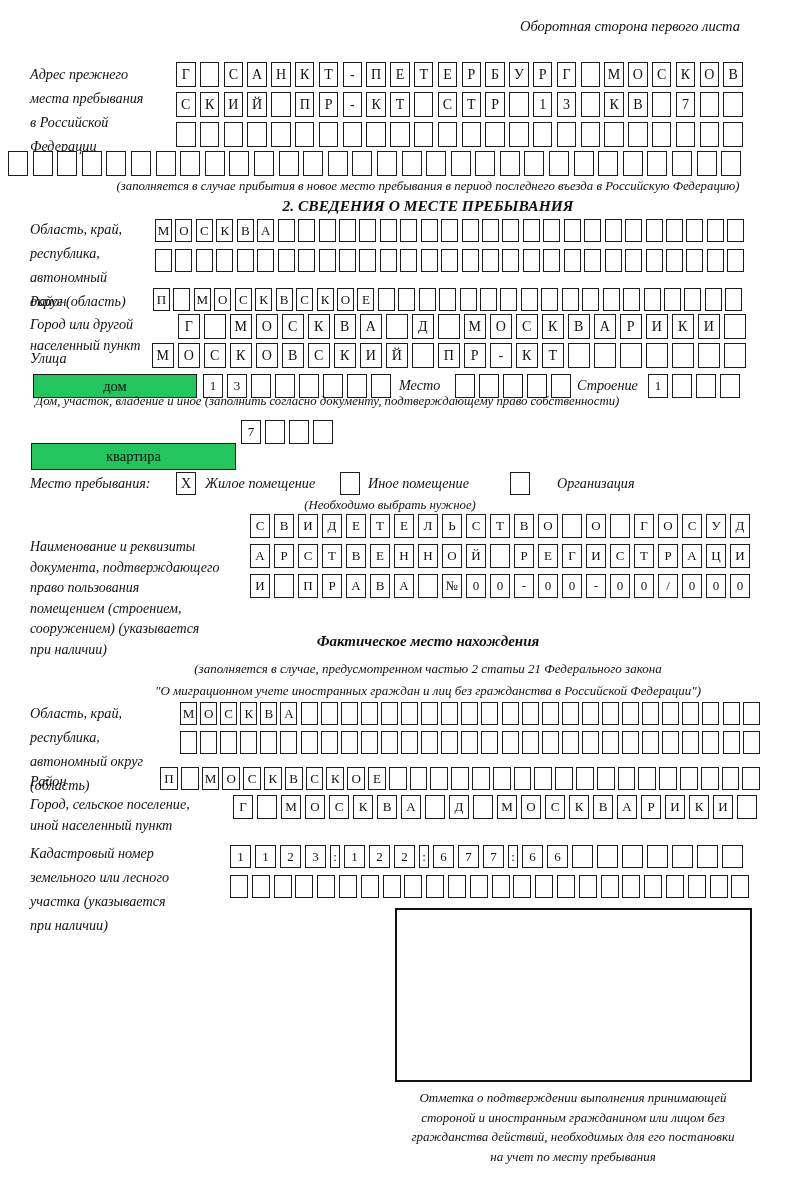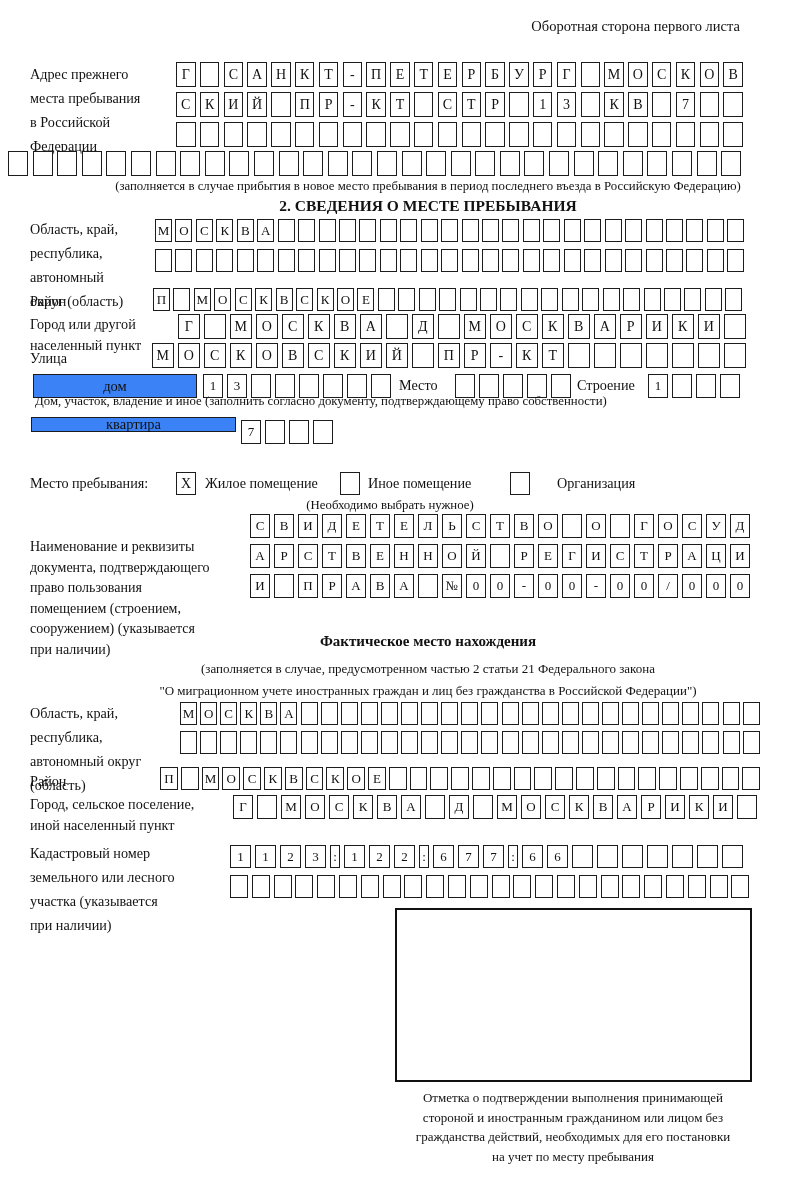--- a/index.html
+++ b/index.html
@@ -1,18 +1,18 @@
 <!DOCTYPE html>
 <html><head>
 <meta charset="utf-8">
 <style>
   html,body{margin:0;padding:0;background:#fff;}
   .page{position:relative;width:800px;height:1180px;background:#fff;
         font-family:"Liberation Serif","DejaVu Serif",serif;color:#111;overflow:hidden;}
-  .t{position:absolute;white-space:pre-line;}
+  .t{position:absolute;white-space:pre-line;font-style:italic;}
   .lbl{font-size:14.2px;line-height:24px;}
   .lbl6{font-size:14px;line-height:20.5px;}
   .lbl2{font-size:14.2px;line-height:21px;}
   .note{font-size:12.8px;}
   .center{left:0;width:768px;text-align:center;padding-left:44px;}
   .title{font-weight:bold;font-size:15.5px;}
   .header-note{top:18px;right:60px;font-size:14.5px;white-space:nowrap;}
   .r{position:absolute;display:flex;}
   .c{box-sizing:border-box;flex:none;border:1.6px solid #1c1c1c;display:flex;
      align-items:center;justify-content:center;font-size:13px;background:#fff;}
@@ -20,21 +20,21 @@
   .cells-b .c{width:20px;height:25px;margin-right:4.6px;}
   .cells-c .c{width:17px;height:23px;margin-right:3.45px;}
   .cells-d .c{width:21.5px;height:25px;margin-right:4.5px;font-size:14px;}
   .cells-e .c{width:20px;height:24px;margin-right:4px;}
   .cells-f .c{width:17px;height:23px;margin-right:3.1px;}
   .cells-g .c{width:17.8px;height:23px;margin-right:3px;}
   .cells-h .c{width:21px;height:23px;margin-right:4px;}
   .cells-h .c.narrow{width:10px;}
   .cells-i .c{width:18px;height:23px;margin-right:3.8px;}
   .field-box{position:absolute;box-sizing:border-box;border:1.8px solid #1c1c1c;
-     display:flex;align-items:center;justify-content:center;font-size:14.5px;background:#3b82f6;}
+     display:flex;align-items:center;justify-content:center;font-size:14.5px;background:#22c55e;}
   .chk{position:absolute;box-sizing:border-box;width:20px;height:23px;border:1.6px solid #1c1c1c;
      display:flex;align-items:center;justify-content:center;font-size:14px;background:#fff;}
   .inline-lbl{font-size:14.2px;white-space:nowrap;}
   .stamp-box{position:absolute;left:395px;top:908px;width:357px;height:174px;
      box-sizing:border-box;border:2px solid #111;background:#fff;}
   .stamp-note{font-size:13px;line-height:19.5px;text-align:center;}
 </style>
 </head>
 <body>
 
@@ -335,21 +335,21 @@
     </div>
   <div class="t inline-lbl" style="left:577px;top:377px">Строение</div>
   <div class="r cells-e" style="left:648px;top:374px">
       <span class="c">1</span>
       <span class="c"></span>
       <span class="c"></span>
       <span class="c"></span>
     </div>
   <div class="t note" style="left:35px;top:394px">Дом, участок, владение и иное (заполнить согласно документу, подтверждающему право собственности)</div>
 
-  <div class="field-box" style="left:31px;top:417px;width:205px;height:15px">квартира</div>
+  <div class="field-box" style="left:31px;top:443px;width:205px;height:27px">квартира</div>
   <div class="r cells-e" style="left:241px;top:420px">
       <span class="c">7</span>
       <span class="c"></span>
       <span class="c"></span>
       <span class="c"></span>
     </div>
 
   <div class="t inline-lbl" style="left:30px;top:475px">Место пребывания:</div>
   <div class="chk" style="left:176px;top:472px">X</div>
   <div class="t inline-lbl" style="left:205px;top:475px">Жилое помещение</div>

